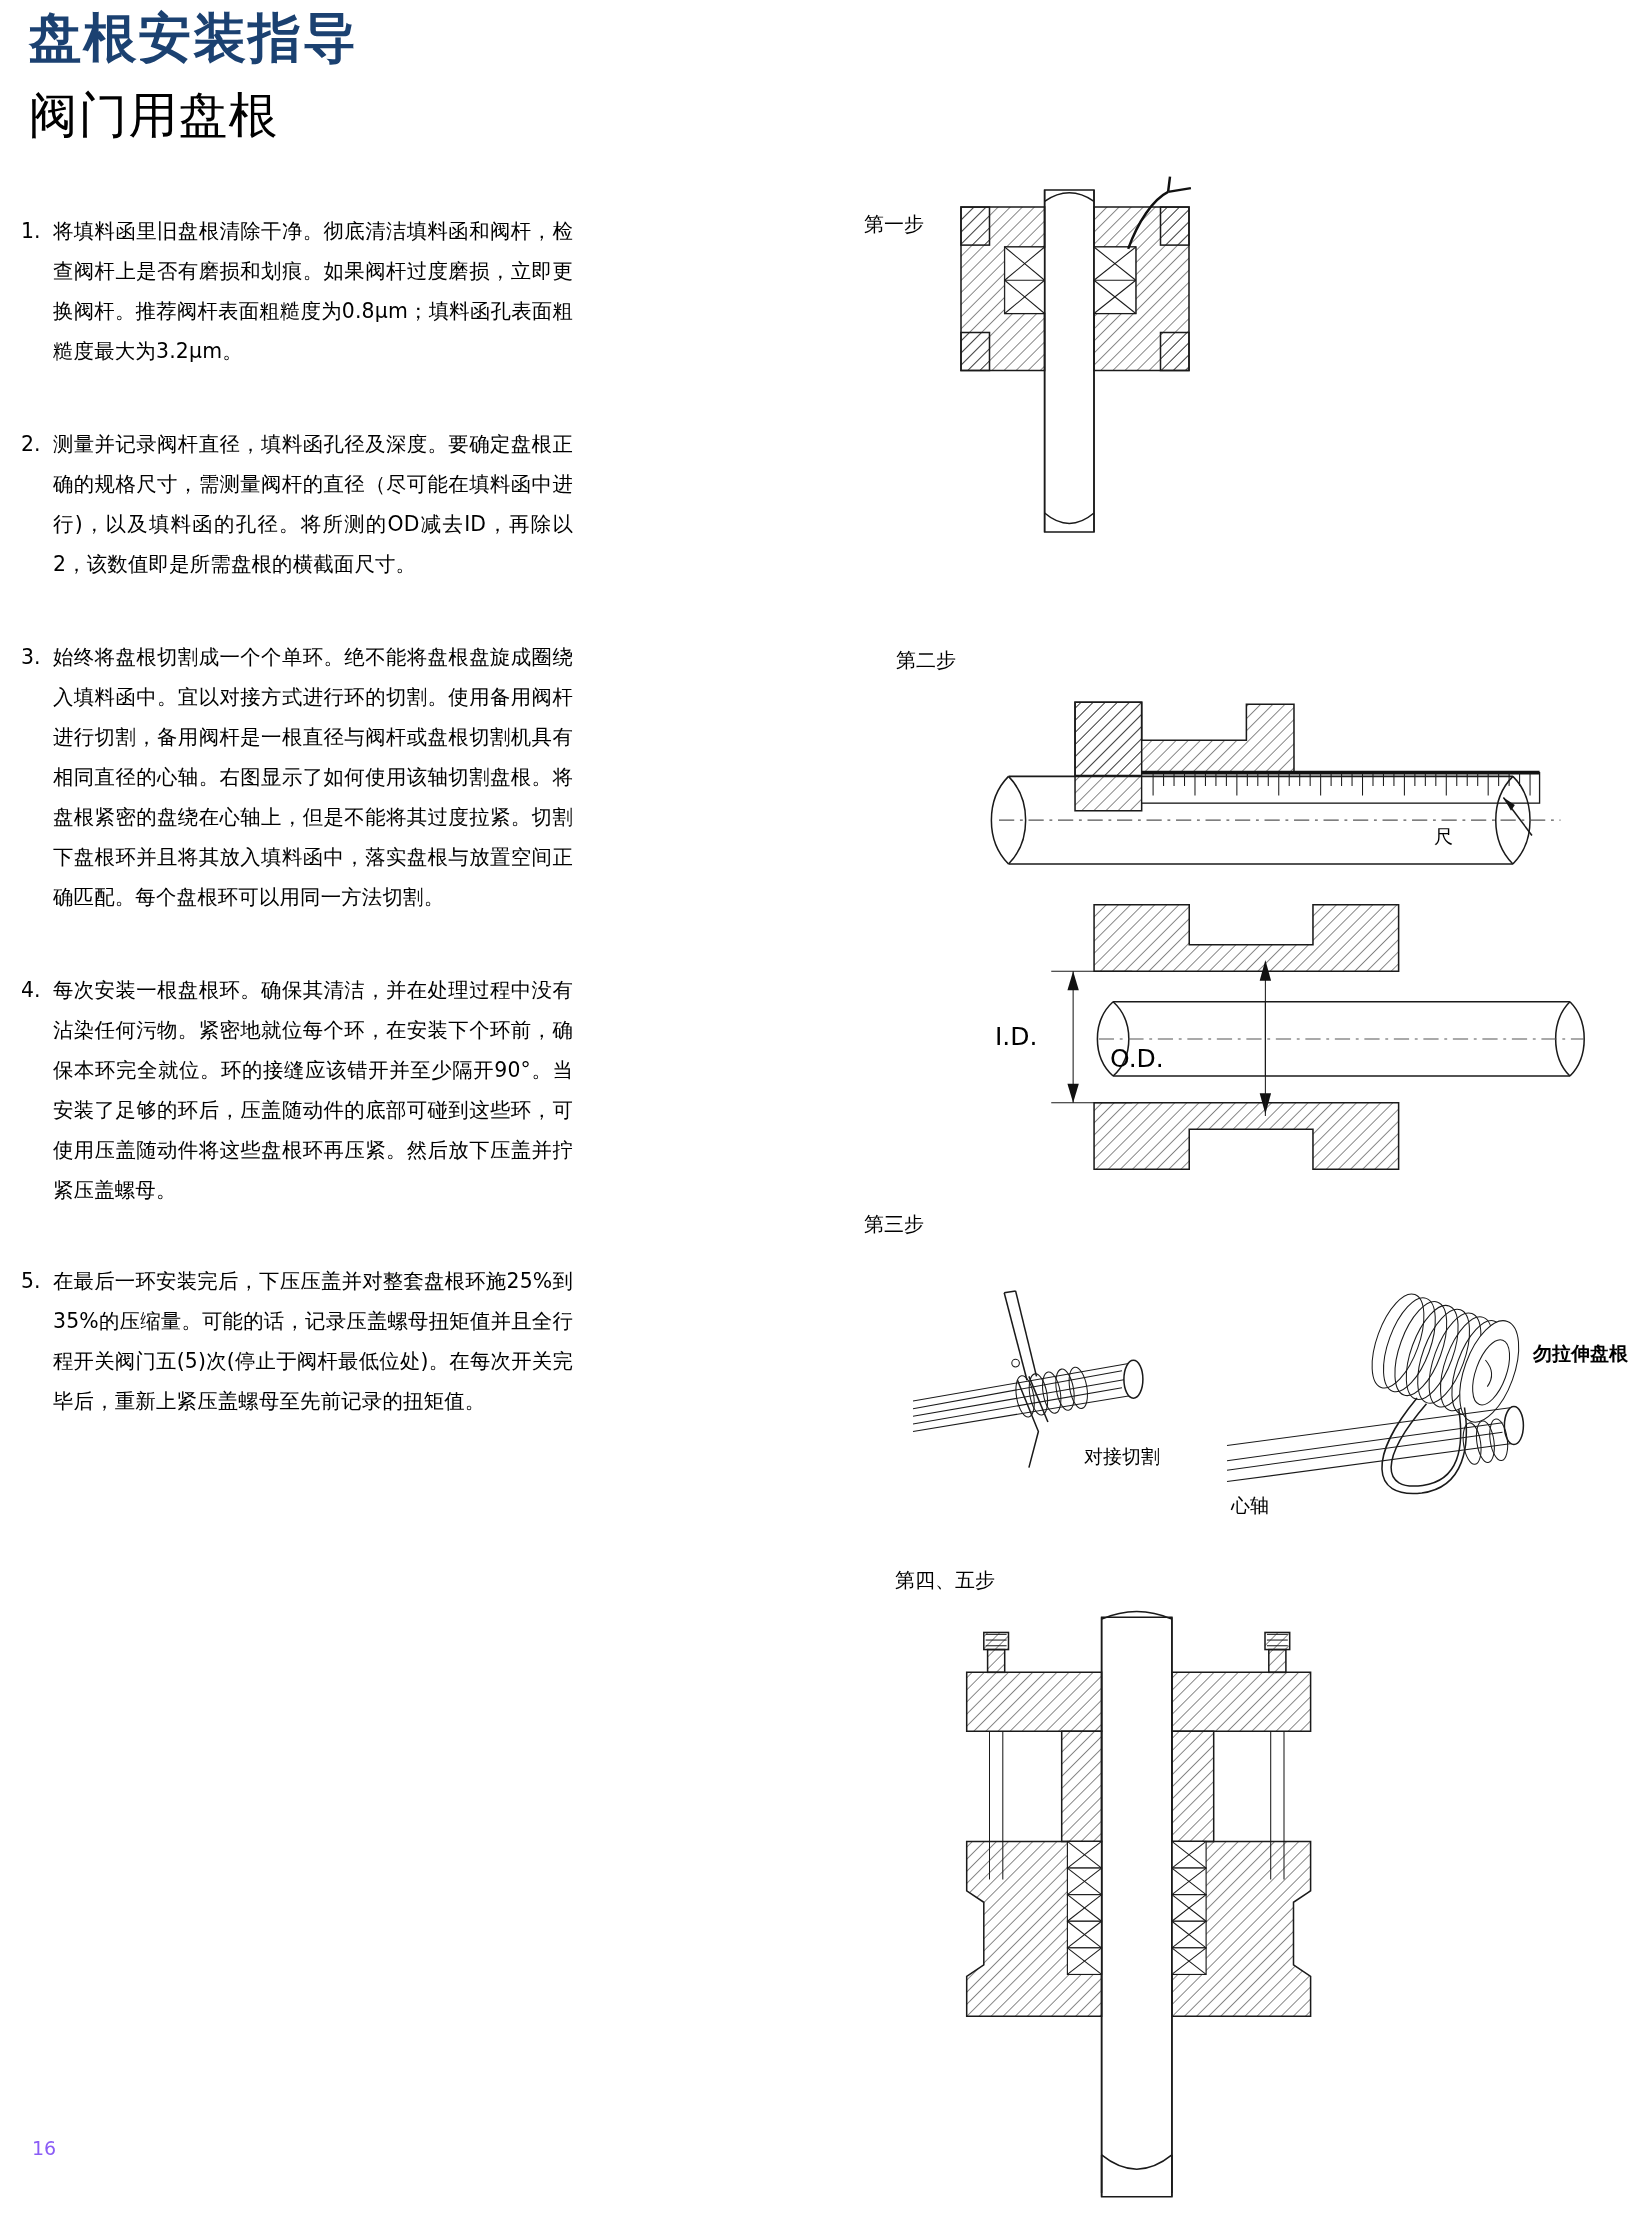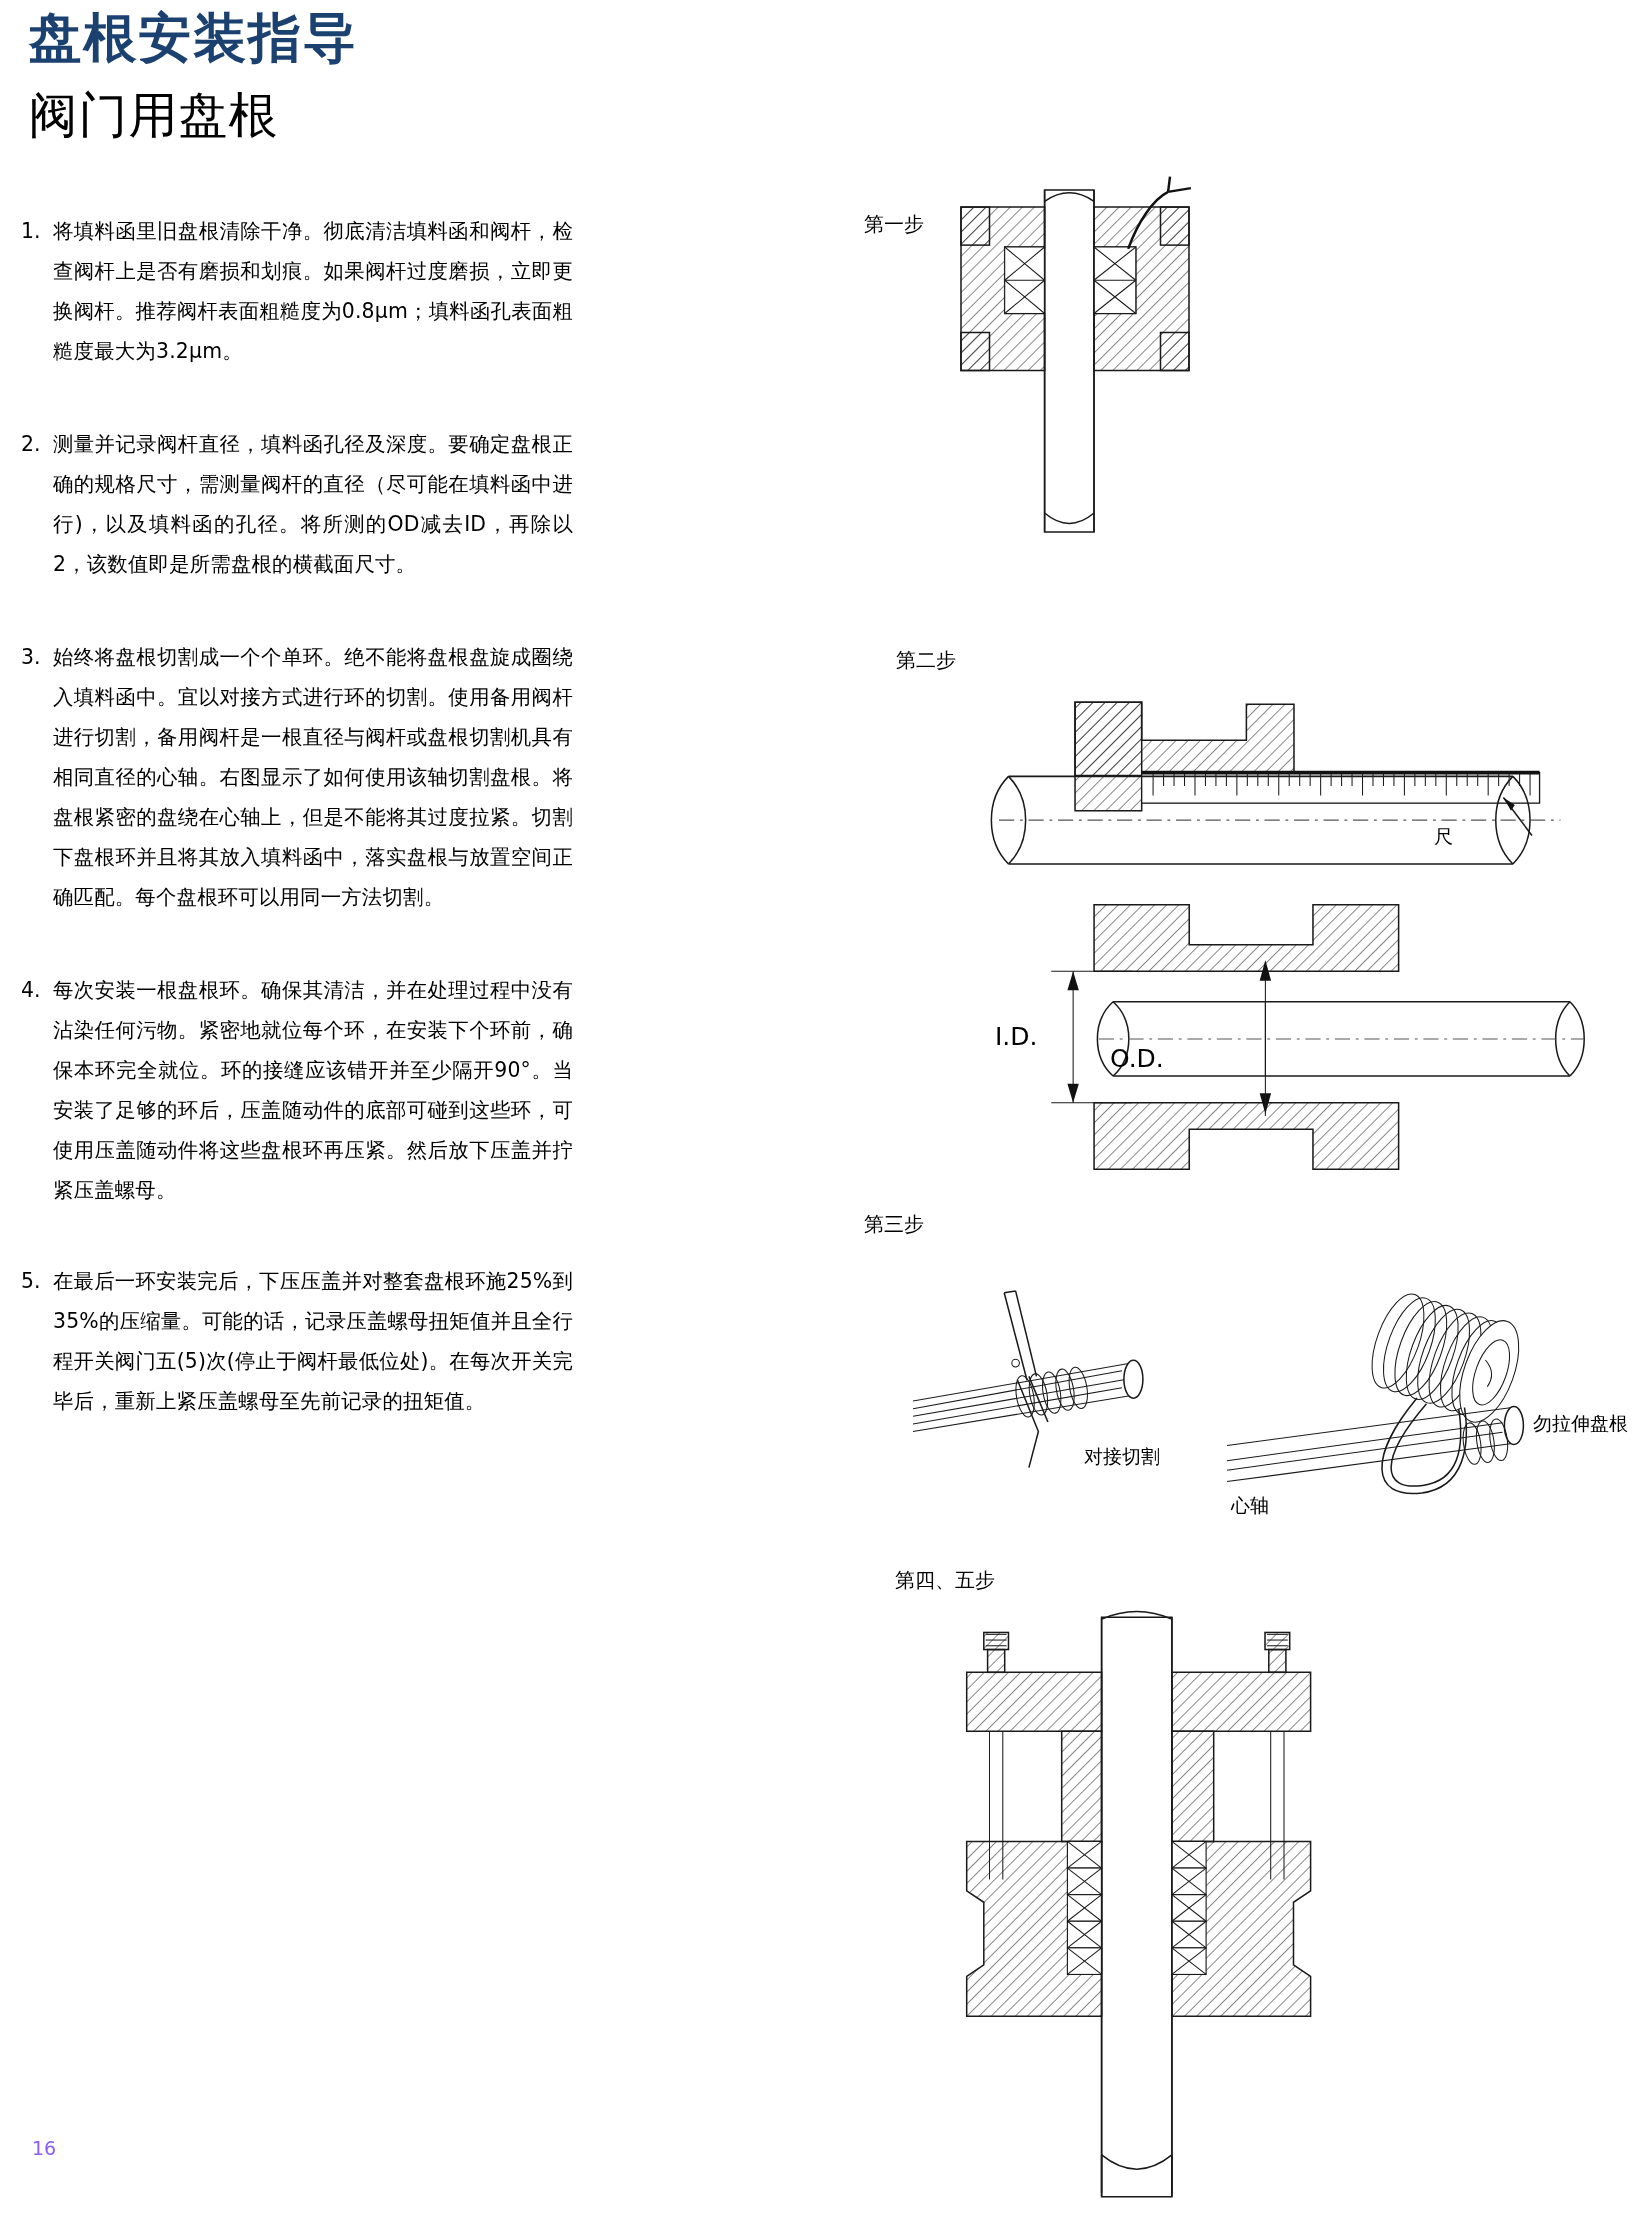--- a/index.html
+++ b/index.html
@@ -365,21 +365,21 @@
       <path d="M210 146 C 160 204, 162 238, 206 232 C 244 227, 250 192, 244 152" class="ln"></path>
 
       <g class="ln-thin">
         <ellipse cx="258" cy="188" rx="9" ry="22" transform="rotate(-8 258 188)"></ellipse>
         <ellipse cx="272" cy="186" rx="9" ry="22" transform="rotate(-8 272 186)"></ellipse>
         <ellipse cx="286" cy="184" rx="9" ry="22" transform="rotate(-8 286 184)"></ellipse>
       </g>
     </svg>
   </div>
 
-  <div class="fig-caption" style="left:1533px; top:1411px;">勿拉伸盘根</div>
+  <div class="fig-caption" style="left:1533px; top:1341px;font-weight:bold;">勿拉伸盘根</div>
 
   <div class="fig-caption" style="left:1231px; top:1493px;">心轴</div>
 
   <div class="fig-label" style="left:864px; top:1567px;margin-left:31px;">第四、五步</div>
 
   <div class="fig" style="left:942px; top:1617px;">
     <svg width="399" height="580" viewBox="0 0 420 610">
 
       <rect x="168" y="0" width="74" height="610" fill="#ffffff" stroke="#1a1a1a" stroke-width="1.6"></rect>
       <path d="M168 2 q37 -16 74 0" class="ln"></path>

